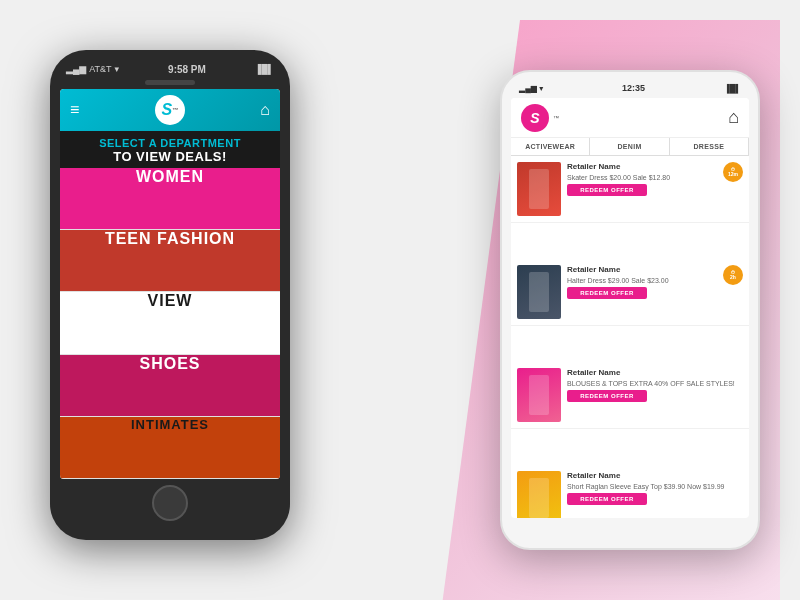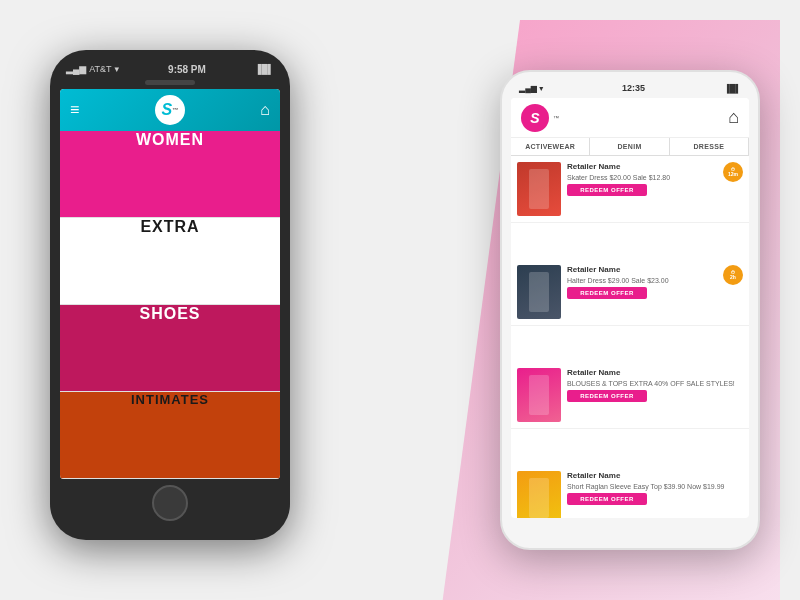--- a/index.html
+++ b/index.html
@@ -420,27 +420,34 @@
 
       <div class="app-header">
         <span class="menu-icon">≡</span>
         <div class="app-logo-circle">
           <span>S</span>
             <span class="app-logo-tm">™</span>
         </div>
         <span class="home-icon">⌂</span>
       </div>
 
+      <div class="dept-heading">
+        <div class="line1">SELECT A DEPARTMENT</div>
+        <div class="line2">TO VIEW DEALS!</div>
+      </div>
 
       <div class="dept-list">
         <div class="dept-item women">
           <span>WOMEN</span>
         </div>
+        <div class="dept-item teen">
+          <span>TEEN FASHION</span>
+        </div>
         <div class="dept-item kids">
-          <span>EXTRA</span>
+          <span>VIEW</span>
         </div>
         <div class="dept-item shoes">
           <span>SHOES</span>
         </div>
         <div class="dept-item intimates">
           <span>INTIMATES</span>
         </div>
       </div>
     </div>
 

